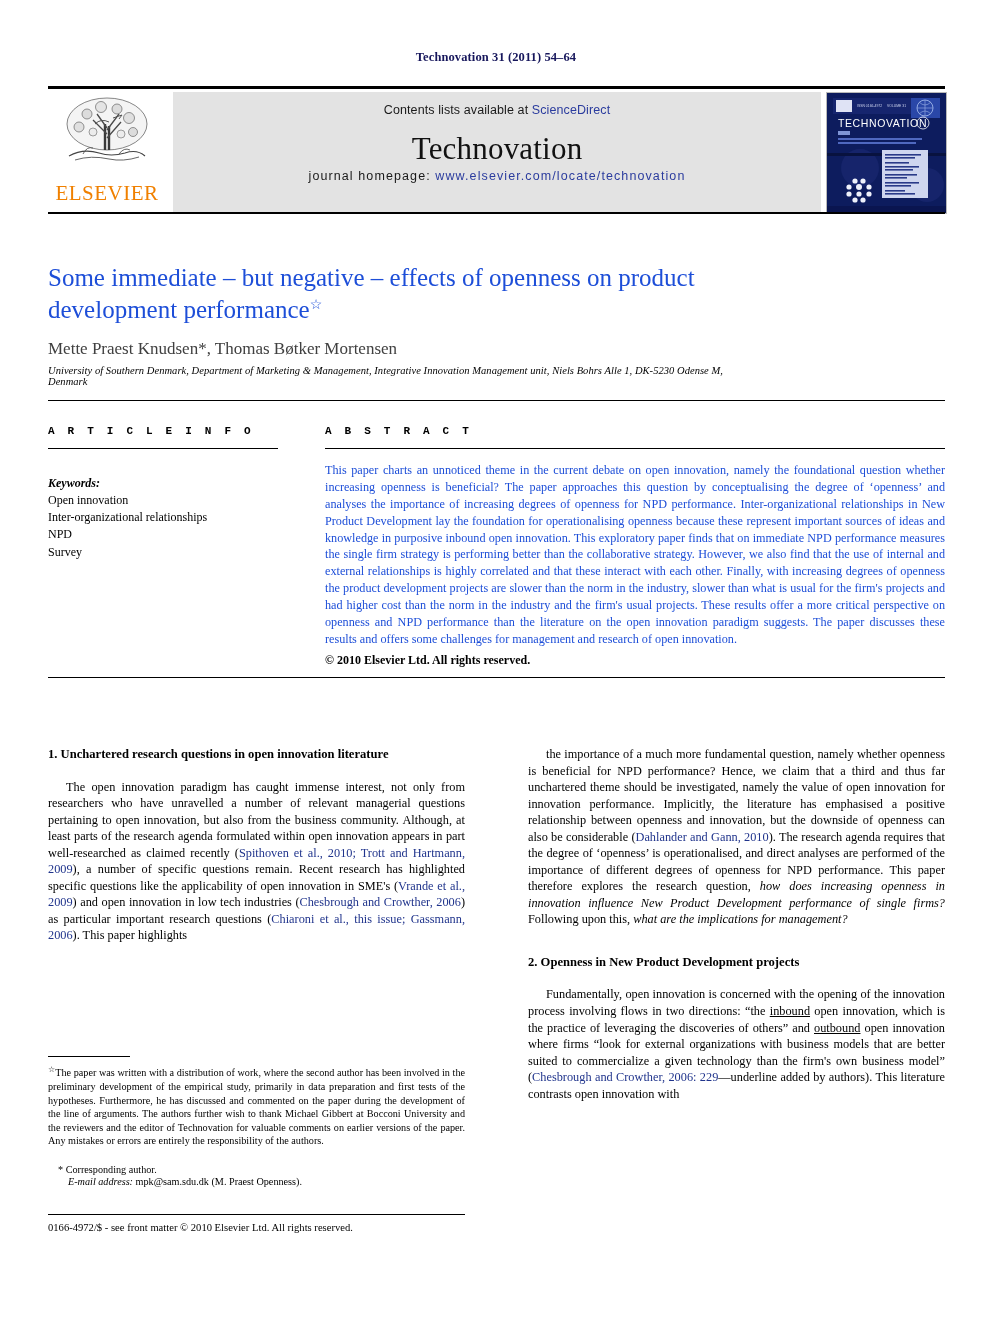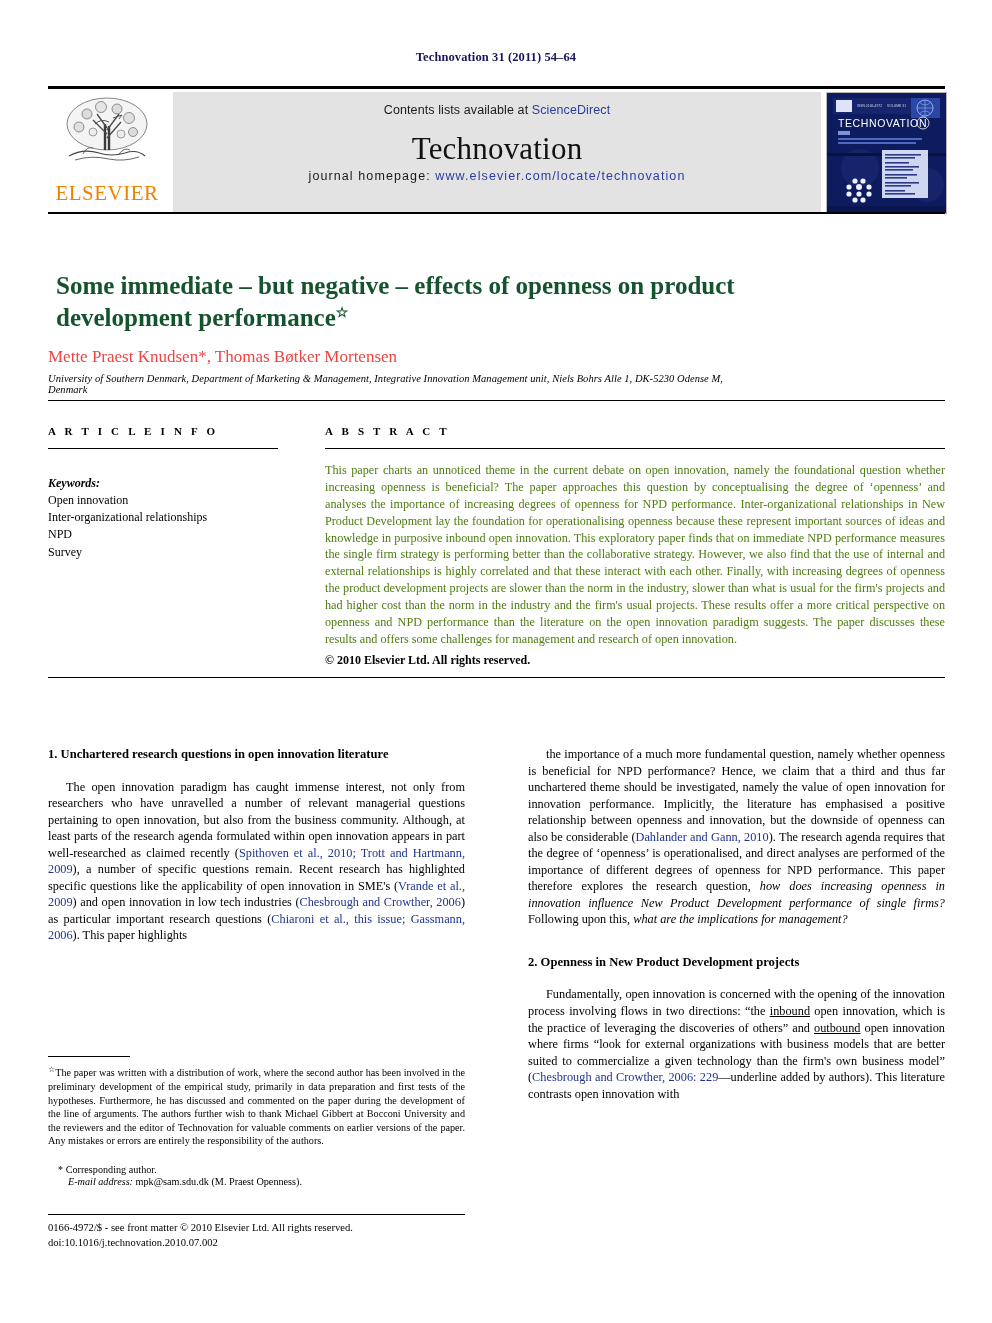--- a/index.html
+++ b/index.html
@@ -134,33 +134,33 @@
   .title-block {
     position: absolute;
     top: 262px;
     left: 48px;
     width: 700px;
   }
   .article-title {
     font-family: "Liberation Serif", serif;
     font-size: 25px;
     line-height: 1.27;
-    font-weight: bold;
-    color: #14532d;
-    margin: 8px;
+    font-weight: normal;
+    color: #1d4ed8;
+    margin: 0;
   }
   .title-star {
     font-size: 14px;
     vertical-align: super;
   }
   .authors {
     font-family: "Liberation Serif", serif;
     font-size: 17px;
     margin-top: 13px;
-    color: #ef4444;
+    color: #404040;
   }
   .affiliation {
     font-family: "Liberation Serif", serif;
     font-style: italic;
     font-size: 10.5px;
     margin-top: 6px;
     color: #000;
     letter-spacing: 0.05px;
   }
 
@@ -180,21 +180,21 @@
   .ia-cols {
     display: flex;
     gap: 0;
   }
   .ia-left { width: 230px; }
   .ia-right {
     width: 620px;
     margin-left: 47px;
   }
   .ia-head {
-    font-family: Liberation Serif, serif;
+    font-family: Liberation Mono, monospace;
     font-weight: bold;
     font-size: 11px;
     letter-spacing: 3.2px;
   }
   .ia-head-rule {
     height: 1px;
     background: #000;
     margin-top: 11px;
   }
   .kw-block {
@@ -204,21 +204,21 @@
   }
   .kw-title {
     font-style: italic;
     font-weight: bold;
   }
   .abstract-text {
     margin-top: 13px;
     font-size: 12.2px;
     line-height: 1.385;
     text-align: justify;
-    color: #4d7c0f;
+    color: #1d4ed8;
   }
   .copyright {
     margin-top: 5px;
     font-size: 12px;
     text-align: left;
     font-weight: bold;
   }
   .ia-rule-bottom {
     width: 897px;
     height: 1px;
@@ -453,16 +453,15 @@
   <div class="footnote">
     <div class="fn-rule"></div>
     <div class="fn-text"><span class="fn-star">☆</span><span>The paper was written with a distribution of work, where the second author has been involved in the preliminary development of the empirical study, primarily in data preparation and first tests of the hypotheses. Furthermore, he has discussed and commented on the paper during the development of the line of arguments. The authors further wish to thank Michael Gibbert at Bocconi University and the reviewers and the editor of Technovation for valuable comments on earlier versions of the paper. Any mistakes or errors are entirely the responsibility of the authors.</span></div>
     <div class="fn-sub">* Corresponding author.</div>
     <div class="fn-email"><span class="lab">E-mail address:</span> <span>mpk@sam.sdu.dk (M. Praest Openness).</span></div>
   </div>
 
   <div class="page-footer">
     <div class="footer-rule"></div>
     <div>0166-4972/$ - see front matter © 2010 Elsevier Ltd. All rights reserved.</div>
-    <div>doi:10.1016/j.technovation.2010.07.002</div>
   </div>
 
 </div>
 
 </body></html>

